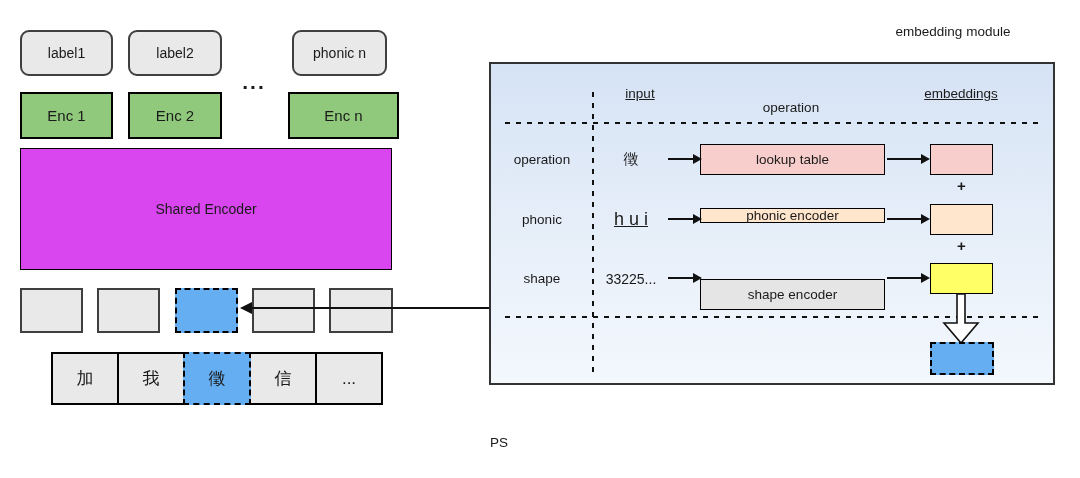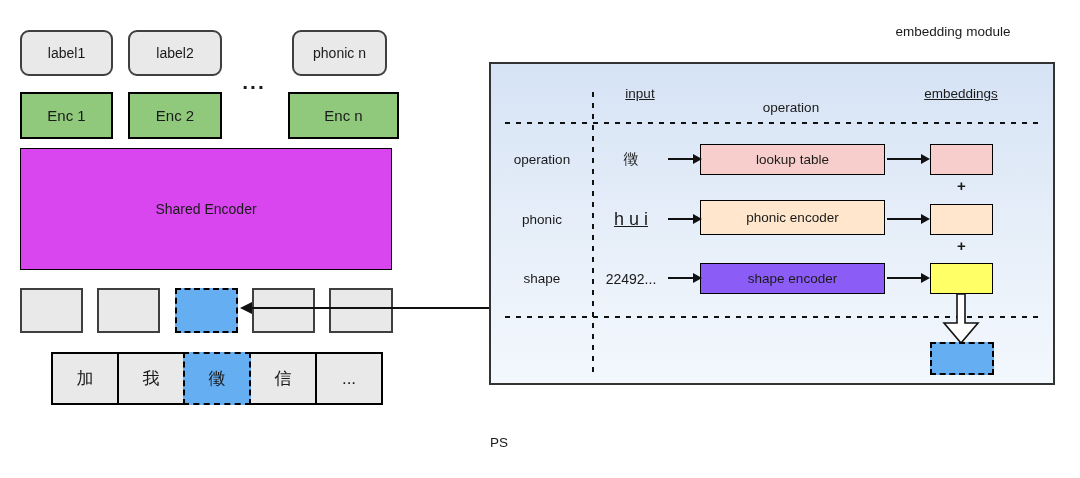--- a/index.html
+++ b/index.html
@@ -30,21 +30,21 @@
 
   
   .panel{background:linear-gradient(180deg,#d6e3f5 0%,#e7eff9 55%,#f3f8fd 100%);border:2px solid #333;}
   .hdash{height:2px;background:repeating-linear-gradient(90deg,#111 0 5px,transparent 5px 11px);z-index:1;}
   .vdash{width:2px;background:repeating-linear-gradient(180deg,#111 0 5px,transparent 5px 11px);z-index:1;}
   .pan-text{font-size:13.5px;text-align:center;}
   .op-box{border:1.8px solid #000;font-size:13.5px;z-index:2;}
   .emb-box{border:1.8px solid #000;z-index:2;}
   .fill-pink{background:#f8cecc;}
   .fill-peach{background:#ffe6cc;}
-  .fill-paleyellow{background:#8b5cf6;}
+  .fill-paleyellow{background:#e5e5e5;margin-top:16px;}
   .fill-yellow{background:#ffff66;}
   .emb-blue{background:#65aef2;border:2px dashed #000;z-index:2;}
   .plus{font-size:15px;font-weight:bold;text-align:center;z-index:2;}
   .title-text{font-size:13.5px;text-align:center;}
   .footnote{font-size:13.5px;line-height:21px;white-space:pre;}
   .dbl-arrow{z-index:2;}
 </style>
 </head>
 <body>
 
@@ -99,29 +99,29 @@
   <div class="abs hline" style="left:887px;top:158px;width:34px;"></div>
   <div class="abs head-right" style="left:921px;top:154px;"></div>
   <div class="abs emb-box fill-pink" style="left:930px;top:144px;width:63px;height:31px"></div>
 
   <div class="abs plus" style="left:930px;top:177px;width:63px;">+</div>
 
   <div class="abs cbox pan-text" style="left:496px;top:204px;width:92px;height:31px">phonic</div>
   <div class="abs cbox" style="left:596px;top:204px;width:70px;height:31px;font-size:18px;text-decoration:underline;">h u i</div>
   <div class="abs hline" style="left:668px;top:218px;width:26px;"></div>
   <div class="abs head-right" style="left:693px;top:214px;"></div>
-  <div class="abs cbox op-box fill-peach" style="left:700px;top:200px;width:185px;height:35px">phonic encoder</div>
+  <div class="abs cbox op-box fill-peach" style="left:700px;top:208px;width:185px;height:15px">phonic encoder</div>
   <div class="abs hline" style="left:887px;top:218px;width:34px;"></div>
   <div class="abs head-right" style="left:921px;top:214px;"></div>
   <div class="abs emb-box fill-peach" style="left:930px;top:204px;width:63px;height:31px"></div>
 
   <div class="abs plus" style="left:930px;top:237px;width:63px;">+</div>
 
   <div class="abs cbox pan-text" style="left:496px;top:263px;width:92px;height:31px">shape</div>
-  <div class="abs cbox" style="left:596px;top:263px;width:70px;height:31px;font-size:14px;">22492...</div>
+  <div class="abs cbox" style="left:596px;top:263px;width:70px;height:31px;font-size:14px;">33225...</div>
   <div class="abs hline" style="left:668px;top:277px;width:26px;"></div>
   <div class="abs head-right" style="left:693px;top:273px;"></div>
   <div class="abs cbox op-box fill-paleyellow" style="left:700px;top:263px;width:185px;height:31px">shape encoder</div>
   <div class="abs hline" style="left:887px;top:277px;width:34px;"></div>
   <div class="abs head-right" style="left:921px;top:273px;"></div>
   <div class="abs emb-box fill-yellow" style="left:930px;top:263px;width:63px;height:31px"></div>
 
   <svg class="abs dbl-arrow" style="left:941px;top:293px;" width="40" height="52" viewBox="0 0 40 52">
     <path d="M16,1 L16,30 L3,30 L20,50 L37,30 L24,30 L24,1 Z" fill="#ffffff" stroke="#111" stroke-width="1.6"></path>
   </svg>

